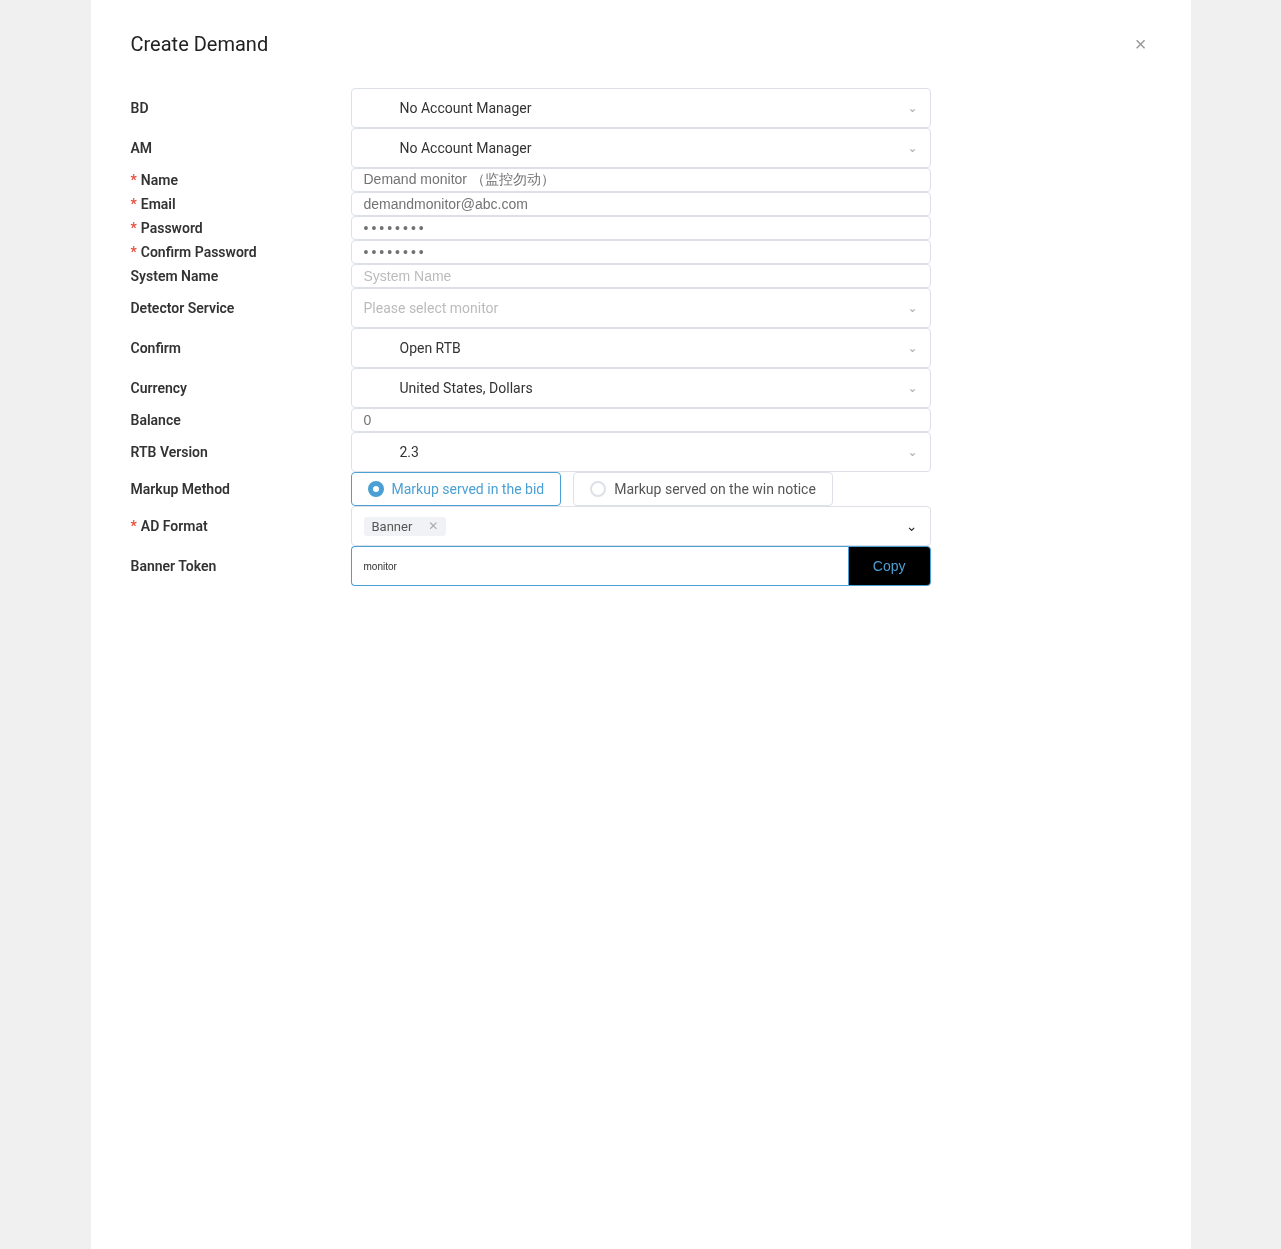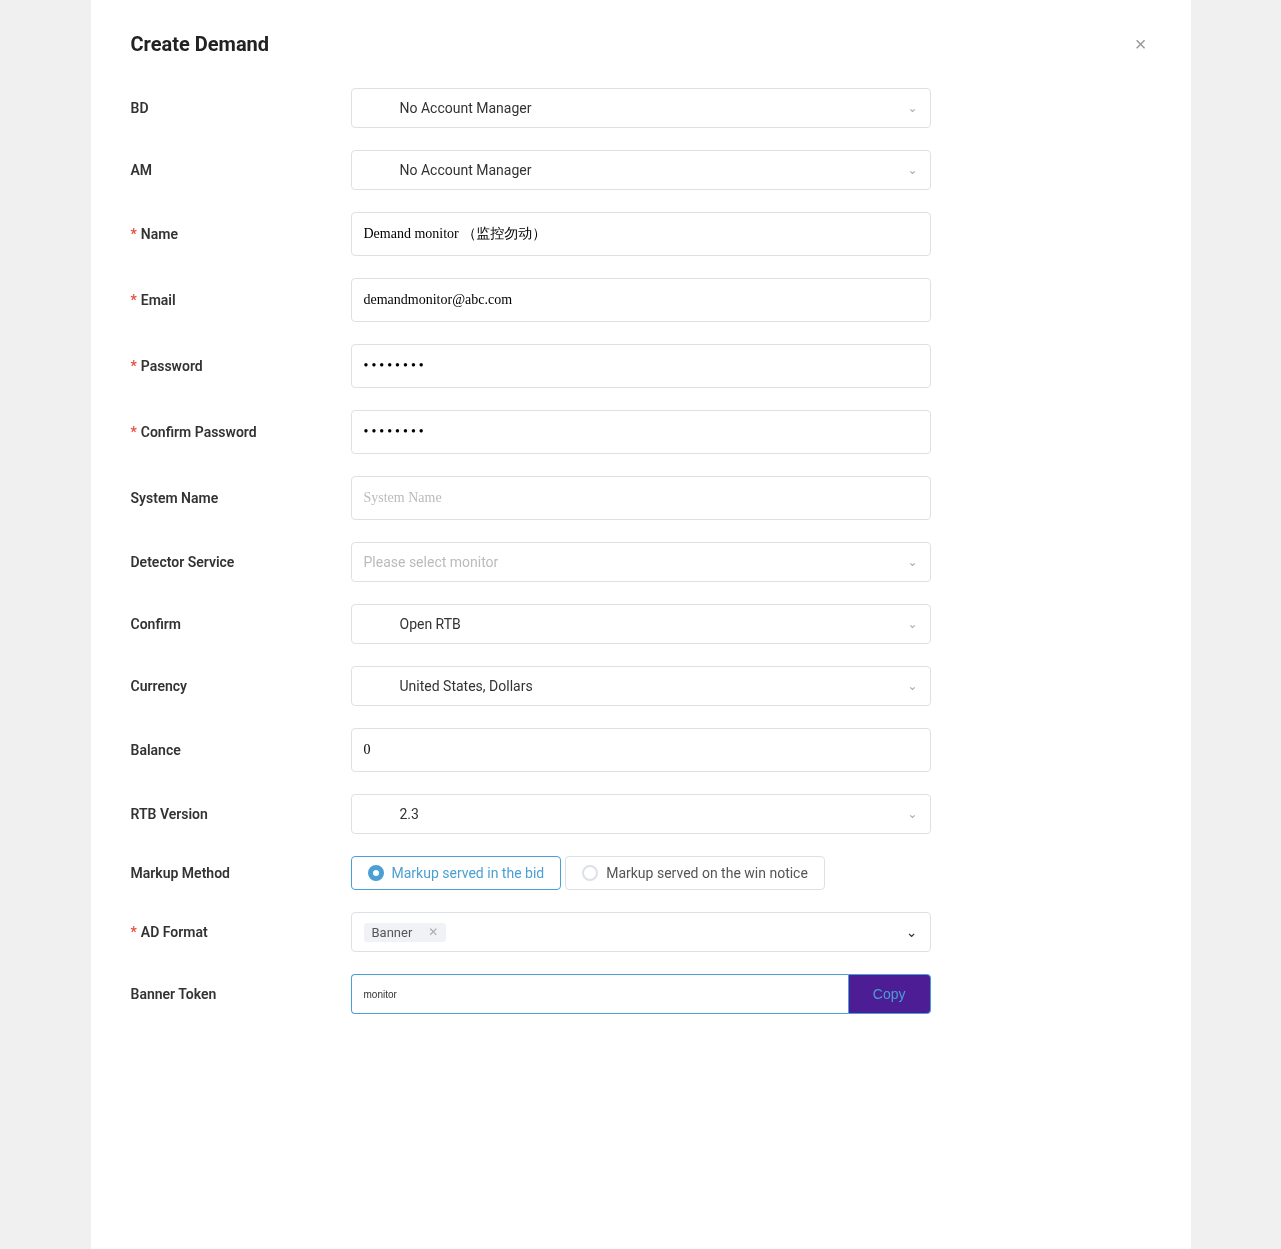--- a/index.html
+++ b/index.html
@@ -20,36 +20,35 @@
       margin: 0 auto;
     }
     .modal-header {
       display: flex;
       justify-content: space-between;
       align-items: center;
       margin-bottom: 30px;
     }
     .modal-title {
       font-size: 20px;
-      font-weight: 700;
+      font-weight: 400;
       color: #222;
     }
     .close-btn {
       background: none;
       border: none;
       font-size: 20px;
       color: #999;
       cursor: pointer;
       line-height: 1;
       padding: 4px;
     }
     .form-row {
       display: flex;
       align-items: center;
-      margin-bottom: 22px;
     }
     .form-label {
       width: 220px;
       min-width: 220px;
       font-size: 14px;
       font-weight: 600;
       color: #333;
       display: flex;
       align-items: center;
       gap: 4px;
@@ -57,29 +56,28 @@
     .required-star {
       color: #e74c3c;
       font-size: 14px;
     }
     .form-control {
       flex: 1;
       max-width: 580px;
     }
     .input-field {
       width: 100%;
-      height: 44px;
+      height: 24px;
       border: 1px solid #dde1e7;
       border-radius: 4px;
       padding: 0 12px;
       font-size: 14px;
-      color: #000000;
+      color: #737373;
       outline: none;
       background: #fff;
-      font-family: Liberation Serif, serif;
     }
     .input-field::placeholder {
       color: #bbb;
     }
     .select-wrapper {
       width: 100%;
       height: 40px;
       border: 1px solid #dde1e7;
       border-radius: 4px;
       padding: 0 12px;
@@ -94,21 +92,21 @@
     }
     .select-wrapper .chevron {
       color: #aaa;
       font-size: 12px;
     }
     .password-field {
       letter-spacing: 3px;
     }
     .markup-method-group {
       display: flex;
-      gap: 4px;
+      gap: 12px;
       flex: 1;
       max-width: 580px;
       align-items: center;
     }
     .radio-option {
       display: flex;
       align-items: center;
       gap: 8px;
       border: 1px solid #dde1e7;
       border-radius: 4px;
@@ -184,21 +182,21 @@
       border-right: none;
       border-radius: 4px 0 0 4px;
       padding: 0 12px;
       font-size: 10px;
       color: #333;
       outline: none;
     }
     .copy-btn {
       height: 40px;
       padding: 0 24px;
-      background: #4c1d95;
+      background: #000000;
       border: 1px solid #4a9fd4;
       border-radius: 0 4px 4px 0;
       color: #4a9fd4;
       font-size: 14px;
       cursor: pointer;
       white-space: nowrap;
     }
     .select-text {
       color: #333;
       padding-left: 36px;

